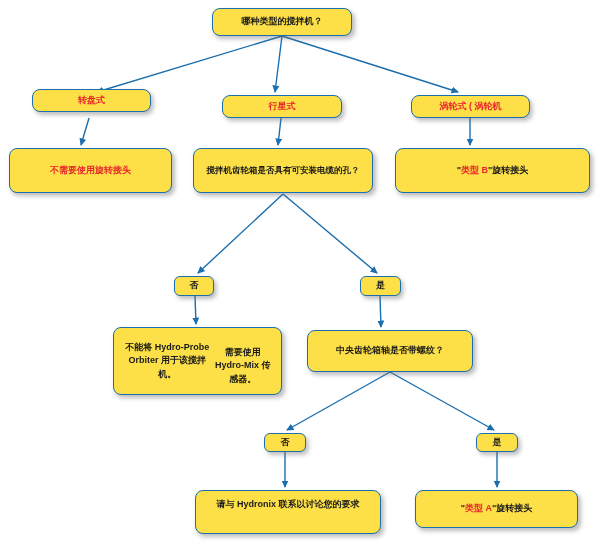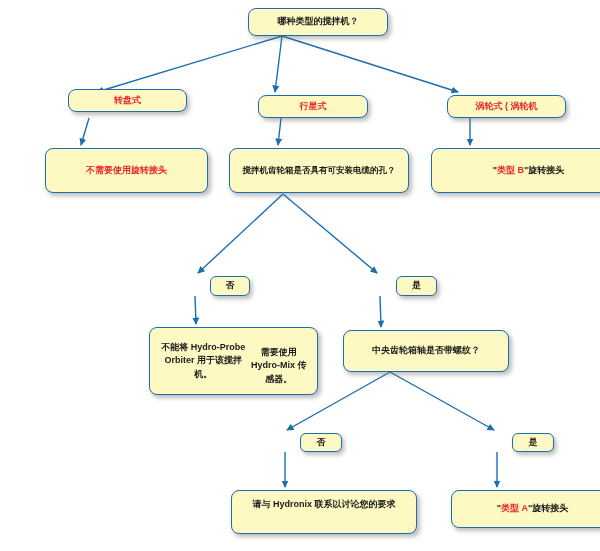--- a/index.html
+++ b/index.html
@@ -17,42 +17,41 @@
   .connectors {
     position: absolute;
     left: 0; top: 0;
     width: 600px; height: 551px;
     z-index: 1;
   }
   .node {
     position: absolute;
     z-index: 2;
     box-sizing: border-box;
-    background: #fef9c3;
+    background: #fde047;
     border: 1.5px solid #1b6fae;
     border-radius: 8px;
     box-shadow: 2.5px 3px 4px rgba(110,110,110,0.45);
     display: flex;
     align-items: center;
     justify-content: center;
     font-size: 9px;
     font-weight: bold;
     color: #1a1a1a;
     text-align: center;
     line-height: 1.5;
-    margin-left: 36px;
   }
   .node.small { border-radius: 6px; }
   .node .red { color: #e8272c; }
   .red-label { color: #e8272c; }
 
   
   #n-root      { left:212px; top:8px;   width:140px; height:28px; }
   #n-pan       { left:32px;  top:89px;  width:119px; height:23px; }
-  #n-planetary { left:222px; top:95px;  width:110px; height:23px;text-align:center; }
+  #n-planetary { left:222px; top:95px;  width:120px; height:23px;text-align:center; }
   #n-turbine   { left:411px; top:95px;  width:119px; height:23px; }
   #n-norotary  { left:9px;   top:148px; width:163px; height:45px; }
   #n-gearboxq  { left:193px; top:148px; width:180px; height:45px;
                  font-size:8.5px; justify-content:center; text-align:left; padding:0 4px; }
   #n-typeb     { left:395px; top:148px; width:195px; height:45px; }
   #n-no1       { left:174px; top:276px; width:40px;  height:20px; }
   #n-yes1      { left:360px; top:276px; width:41px;  height:20px; }
   #n-orbiter   { left:113px; top:327px; width:169px; height:68px;
                  flex-direction:row; justify-content:center; padding:4px 8px; }
   #n-orbiter .para + .para { margin-top:10px; }

